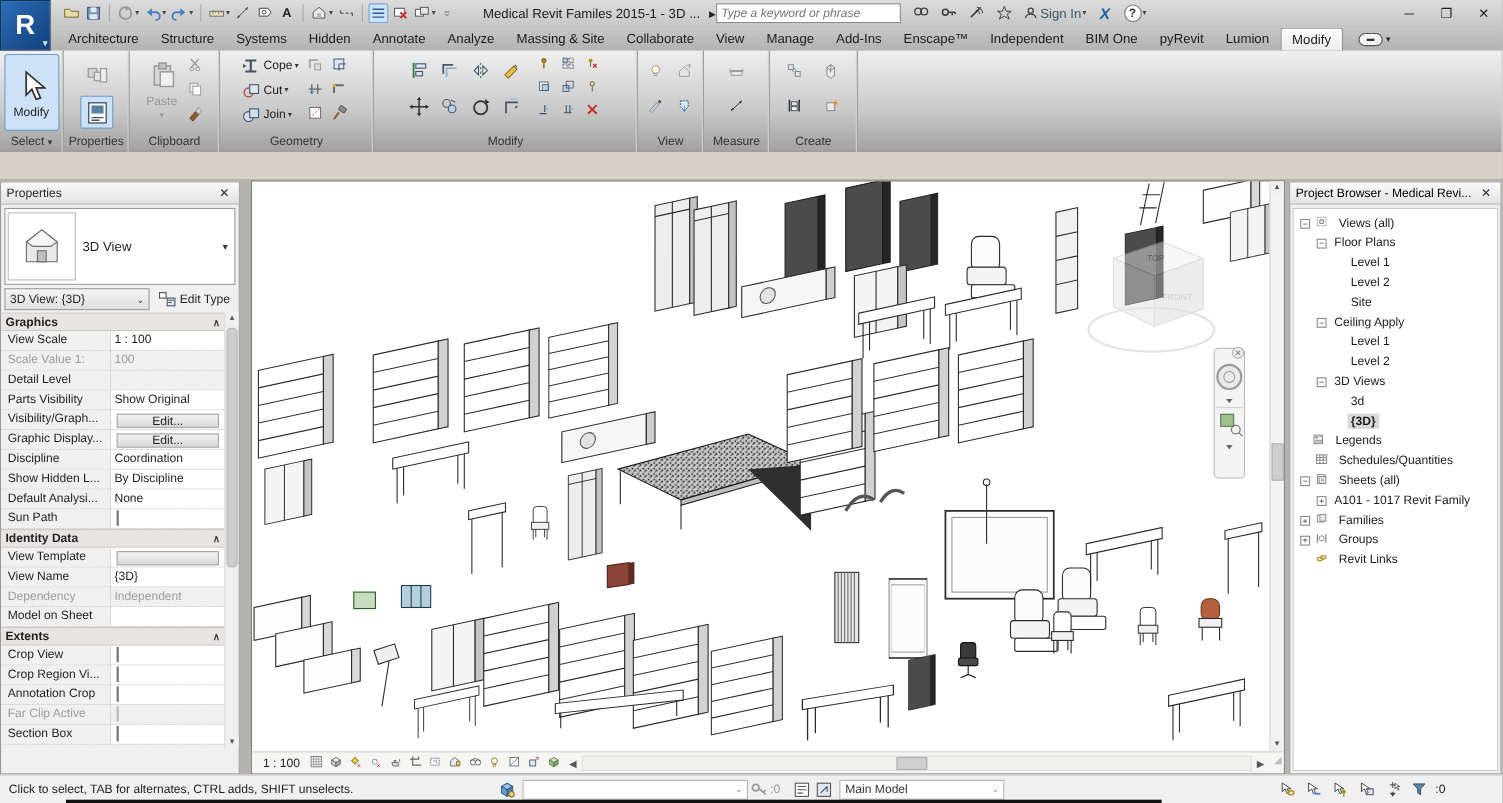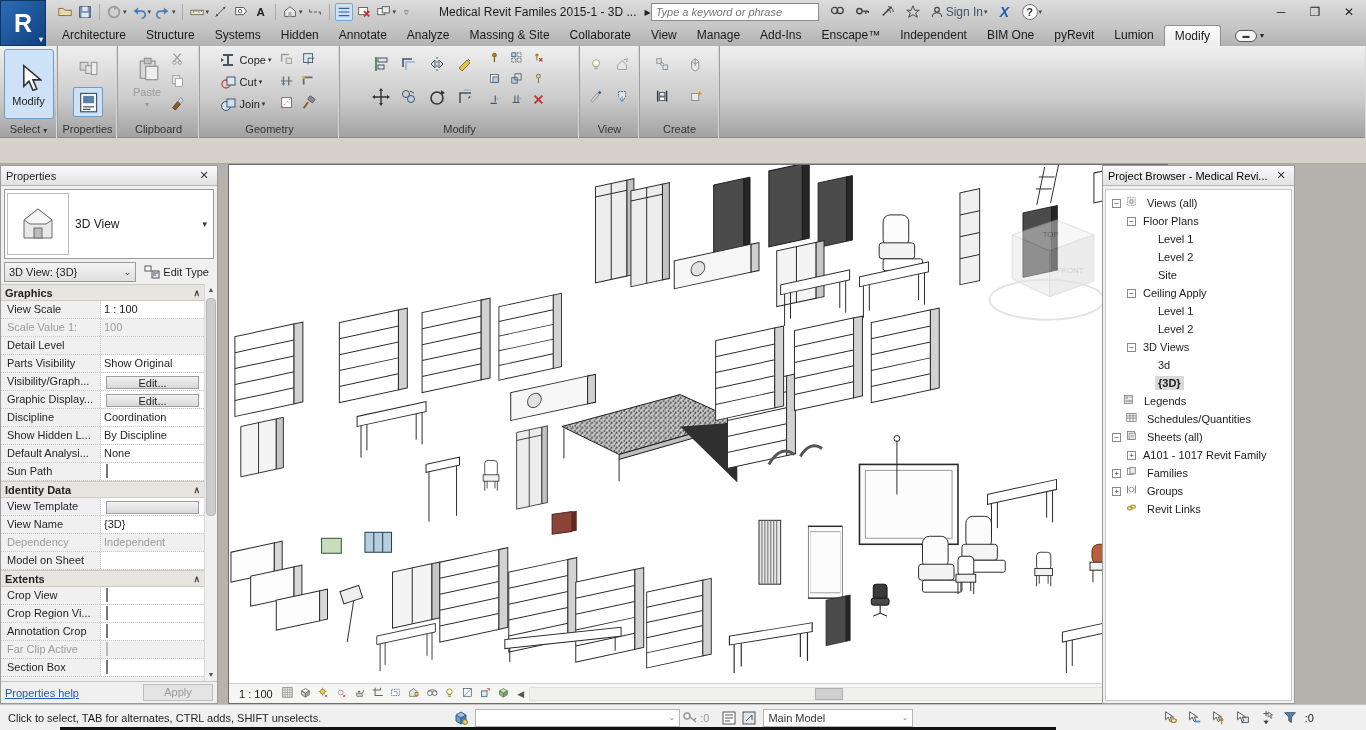--- a/index.html
+++ b/index.html
@@ -87,21 +87,21 @@
   #vpVThumb{position:absolute;left:1px;top:46%;width:11px;height:34px;background:#cfcfcf;border:1px solid #b0b0b0;}
   #vpBottom{position:absolute;left:0;bottom:0;right:0;height:20px;background:#f5f5f3;border-top:1px solid #d0d0d0;display:flex;align-items:center;font-size:11px;color:#222;}
   #scaleLbl{margin:0 8px 0 10px;white-space:nowrap;}
   #viewbar{display:flex;align-items:center;gap:1px;}
   .vbi{width:17px;height:16px;display:inline-flex;align-items:center;justify-content:center;}
   #hArrL,#hArrR{width:14px;font-size:9px;color:#555;text-align:center;}
   #hTrack{position:relative;flex:1;height:14px;background:#f0f0ee;border:1px solid #e0e0de;margin:0 1px;}
   #hThumb{position:absolute;left:47%;top:0;width:28px;height:12px;background:#cfcfcf;border:1px solid #b0b0b0;}
   #grip{width:14px;height:16px;color:#bbb;font-size:9px;text-align:right;padding-right:2px;}
   
-  #browser{position:absolute;left:1102px;top:1px;width:193px;height:539px;background:#f0f0f0;border:1px solid #9a9a9a;font-size:11px;}
+  #browser{position:absolute;left:1172px;top:1px;width:193px;height:539px;background:#f0f0f0;border:1px solid #9a9a9a;font-size:11px;}
   #tree{position:absolute;left:0;top:21px;right:0;bottom:0;background:#fff;border:1px solid #c9c9c9;margin:2px;overflow:hidden;padding-top:4px;}
   .trow{height:18px;display:flex;align-items:center;white-space:nowrap;color:#1a1a1a;}
   .texp{width:9px;height:9px;border:1px solid #8a8a8a;background:#fff;font-size:8px;line-height:7px;text-align:center;color:#333;margin-right:4px;flex:none;}
   .tico{width:16px;height:14px;margin-right:3px;flex:none;display:inline-flex;align-items:center;justify-content:center;}
   .tlbl{padding:1px 3px;}
   .trow.sel .tlbl{background:#d9d9d9;font-weight:bold;}
   
   #statusbar{position:absolute;left:0;top:704px;width:1366px;height:26px;background:#f0f0f0;border-top:1px solid #c4c4c4;display:flex;align-items:center;font-size:11px;color:#1e1e1e;}
   #statusbar .blackedge{position:absolute;left:60px;right:310px;bottom:0;height:3px;background:#111;}
   #prompt{margin-left:8px;white-space:nowrap;}
@@ -576,20 +576,40 @@
             <span class="sbtn">
               <svg width="16" height="16" viewBox="0 0 18 18">
                 <path d="M4 3h8v6l-4 4-4-4z" fill="#dbe7f2" stroke="#456" stroke-dasharray="2 1"></path>
                 <path d="M8 8v6M6 12l2 2 2-2" stroke="#4a90d9" fill="none"></path>
               </svg>
             </span>
           </div>
         </div>
       <div class="plabel">View</div>
     </div>
+    <div class="panel" style="width:60px">
+      <div class="pbody">
+          <div class="vcol" style="grid-template-columns:44px" id="measIcons">
+            <span class="sbtn">
+              <svg width="18" height="16" viewBox="0 0 18 18">
+                <path d="M2 8h13" stroke="#9a9a9a"></path>
+                <path d="M2 6v4M15 6v4" stroke="#9a9a9a"></path>
+                <rect x="3" y="9" width="11" height="4" fill="#e5e5e5" stroke="#9a9a9a"></rect>
+              </svg>
+            </span>
+            <span class="sbtn">
+              <svg width="18" height="16" viewBox="0 0 18 18">
+                <path d="M3 13L14 3" stroke="#333"></path>
+                <path d="M3 13l3-1-2-2zM14 3l-3 1 2 2z" fill="#333"></path>
+              </svg>
+            </span>
+          </div>
+        </div>
+      <div class="plabel">Measure</div>
+    </div>
     <div class="panel" style="width:80px">
       <div class="pbody">
           <div class="vcol" style="grid-template-columns:34px 34px" id="createIcons">
             <span class="sbtn">
               <svg width="16" height="16" viewBox="0 0 18 18">
                 <rect x="2" y="2" width="5" height="5" fill="#e5e5e5" stroke="#888"></rect>
                 <rect x="9" y="9" width="5" height="5" fill="#e5e5e5" stroke="#888"></rect>
                 <path d="M7 5l3 3M5 7l3 3" stroke="#4a90d9"></path>
               </svg>
             </span>
@@ -746,24 +766,20 @@
           </div>
           <div class="prow">
             <span class="plab">Section Box</span>
             <span class="pval"><span class="pchk"></span></span>
           </div>
         </div>
       <div id="palScroll">
         <div class="sarr" style="top:0">▲</div>
         <div id="palThumb"></div>
         <div class="sarr" style="bottom:0">▼</div>
-      </div>
-      <div id="palFoot">
-        <span id="propHelp">Properties help</span>
-        <span id="applyBtn">Apply</span>
       </div>
     </div>
 
     <div id="viewport">
       <svg id="scene" viewBox="0 0 940 520" preserveAspectRatio="none">
         <defs>
           <pattern id="hatch" width="5" height="5" patternUnits="userSpaceOnUse">
             <rect width="5" height="5" fill="#c9c9c9"></rect>
             <circle cx="1.2" cy="1.4" r="0.8" fill="#1c1c1c"></circle>
               <circle cx="3.6" cy="3.2" r="0.9" fill="#242424"></circle>

